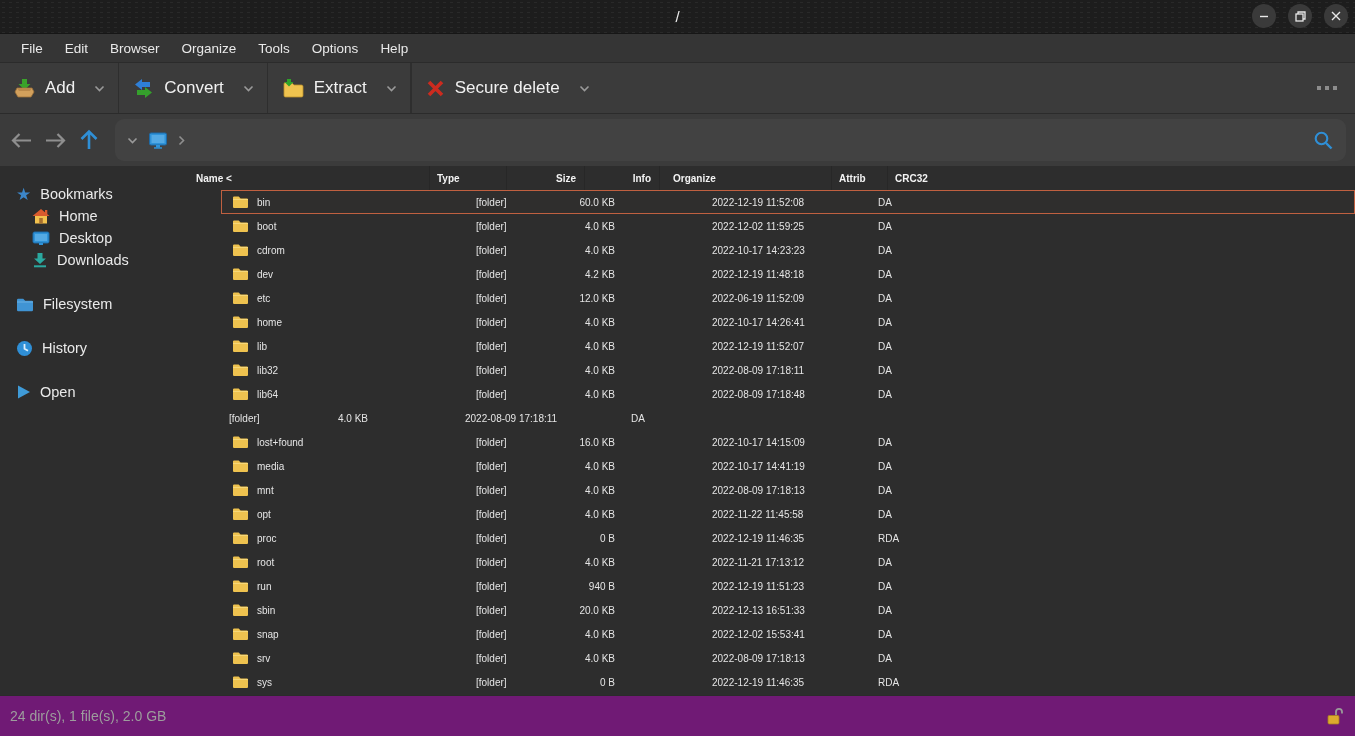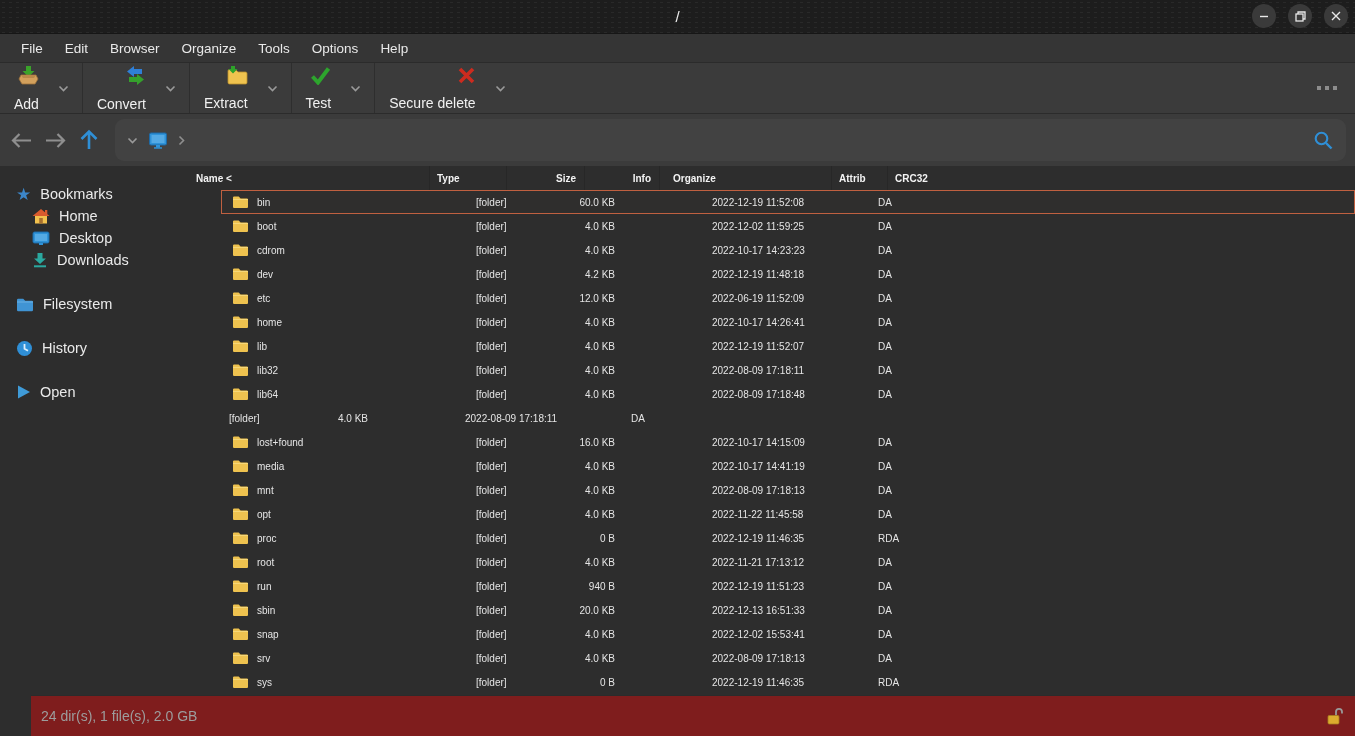--- a/index.html
+++ b/index.html
@@ -14,21 +14,21 @@
   .wc svg { display:block; }
 
   
   .menubar { height:29px; background:#353535; border-top:1px solid #161616; display:flex; align-items:center; padding-left:10px; }
   .menu-item { color:#e9e9e9; font-size:13.5px; padding:0 11px; height:100%; display:flex; align-items:center; }
 
   
   .toolbar { height:51px; background:#3b3b3b; border-top:1px solid #2b2b2b; display:flex; align-items:center; }
   .tgroup { display:flex; align-items:center; height:100%; padding:0 4px; }
   .tsep { width:1px; height:100%; background:#2e2e2e; }
-  .tbtn { display:flex; align-items:flex-end; gap:10px; padding:7px 10px; color:#f1f1f1; font-size:14px; border-radius:4px;flex-direction:column; }
+  .tbtn { display:flex; align-items:center; gap:10px; padding:7px 10px; color:#f1f1f1; font-size:17px; border-radius:4px; }
   .tchev { padding:7px 9px; display:flex; align-items:center; }
   .toolbar-more { margin-left:auto; margin-right:18px; display:flex; gap:4px; }
   .toolbar-more i { width:4px; height:4px; background:#8d8d8d; display:block; }
 
   
   .navbar { height:53px; background:#3b3b3b; border-top:1px solid #2b2b2b; display:flex; align-items:center; padding:0 4px; }
   .nav-btn { width:32px; height:36px; display:flex; align-items:center; justify-content:center; margin:0 1px; border-radius:4px; }
   .addressbar { flex:1; height:42px; background:#424242; border-radius:9px; margin-left:9px; margin-right:5px; display:flex; align-items:center; padding:0 12px; gap:10px; }
   .addr-spacer { flex:1; }
 
@@ -53,21 +53,21 @@
   .c-attr { width:56px;  padding-left:7px; }
   .c-crc  { flex:1;      padding-left:7px; }
   .thead .cell { box-shadow: inset -1px 0 0 #272727; }
   .thead .c-crc { box-shadow:none; }
   .row { display:flex; height:24px; flex:none; align-items:center; color:#e5e5e5; border:1px solid transparent;margin-left:38px; }
   .row.selected { border-color:#c06040; background:#2f2e2d; }
   .row .c-name { gap:8px; padding-left:10px; }
   .row .folder-glyph { flex:none; display:flex; }
 
   
-  .statusbar { height:41px; background:#7f1d1d; border-top:1px solid #2b2b2b; display:flex; align-items:center; justify-content:space-between; color:#9d9d9d; font-size:14px; padding:0 11px 0 10px;margin-left:31px; }
+  .statusbar { height:41px; background:#701a75; border-top:1px solid #2b2b2b; display:flex; align-items:center; justify-content:space-between; color:#9d9d9d; font-size:14px; padding:0 11px 0 10px; }
 </style>
 </head>
 <body>
 
 <div class="titlebar">
   <span class="title">/</span>
   <div class="win-controls">
     <div class="wc">
       <svg width="10" height="10" viewBox="0 0 10 10">
           <line x1="1" y1="5.5" x2="9" y2="5.5" stroke="#e8e8e8" stroke-width="1.4"></line>
@@ -141,33 +141,20 @@
       <span>Extract</span>
     </div>
     <div class="tchev">
       <svg width="11" height="7" viewBox="0 0 11 7">
           <polyline points="1.5,1.5 5.5,5.5 9.5,1.5" fill="none" stroke="#9a9a9a" stroke-width="1.6"></polyline>
         </svg>
     </div>
   </div>
   <div class="tsep"></div>
 
-  <div class="tgroup">
-    <div class="tbtn">
-      <svg width="21" height="19" viewBox="0 0 21 19">
-        <path d="M2.5 10.5 L8 16.5 L18.5 2.5" fill="none" stroke="#2da52d" stroke-width="4"></path>
-      </svg>
-      <span>Test</span>
-    </div>
-    <div class="tchev">
-      <svg width="11" height="7" viewBox="0 0 11 7">
-          <polyline points="1.5,1.5 5.5,5.5 9.5,1.5" fill="none" stroke="#9a9a9a" stroke-width="1.6"></polyline>
-        </svg>
-    </div>
-  </div>
   <div class="tsep"></div>
 
   <div class="tgroup">
     <div class="tbtn">
       <svg width="19" height="19" viewBox="0 0 19 19">
         <path d="M3 3 L16 16 M16 3 L3 16" stroke="#cc2b1f" stroke-width="3.6"></path>
       </svg>
       <span>Secure delete</span>
     </div>
     <div class="tchev">

